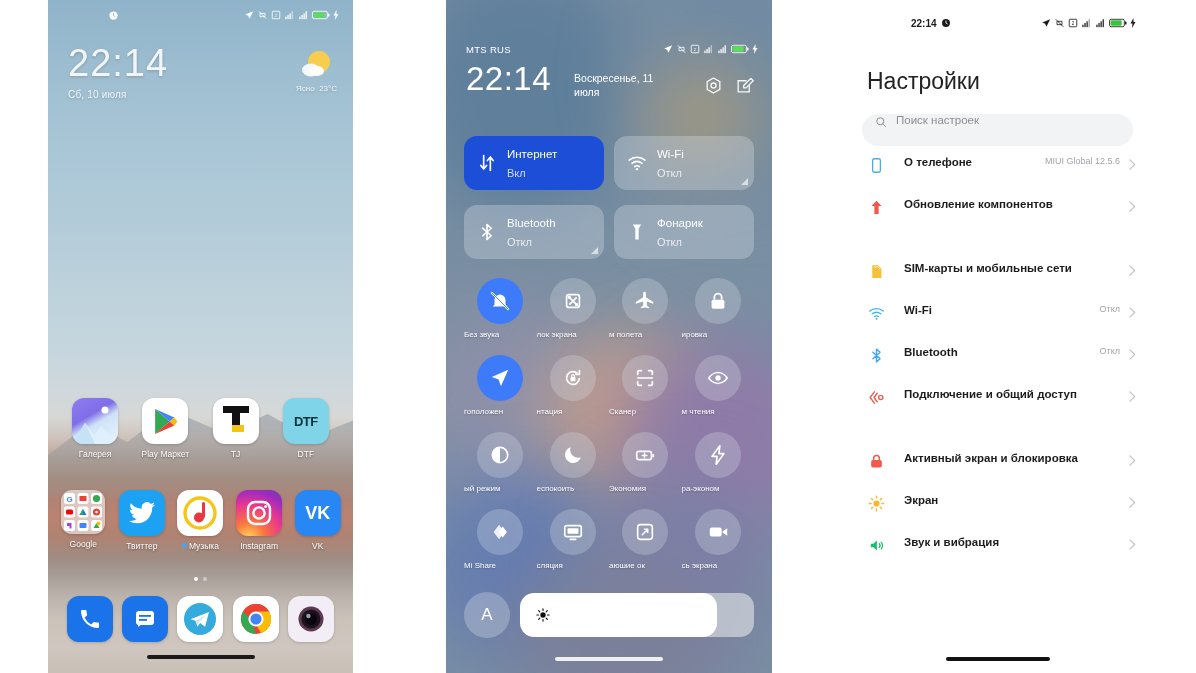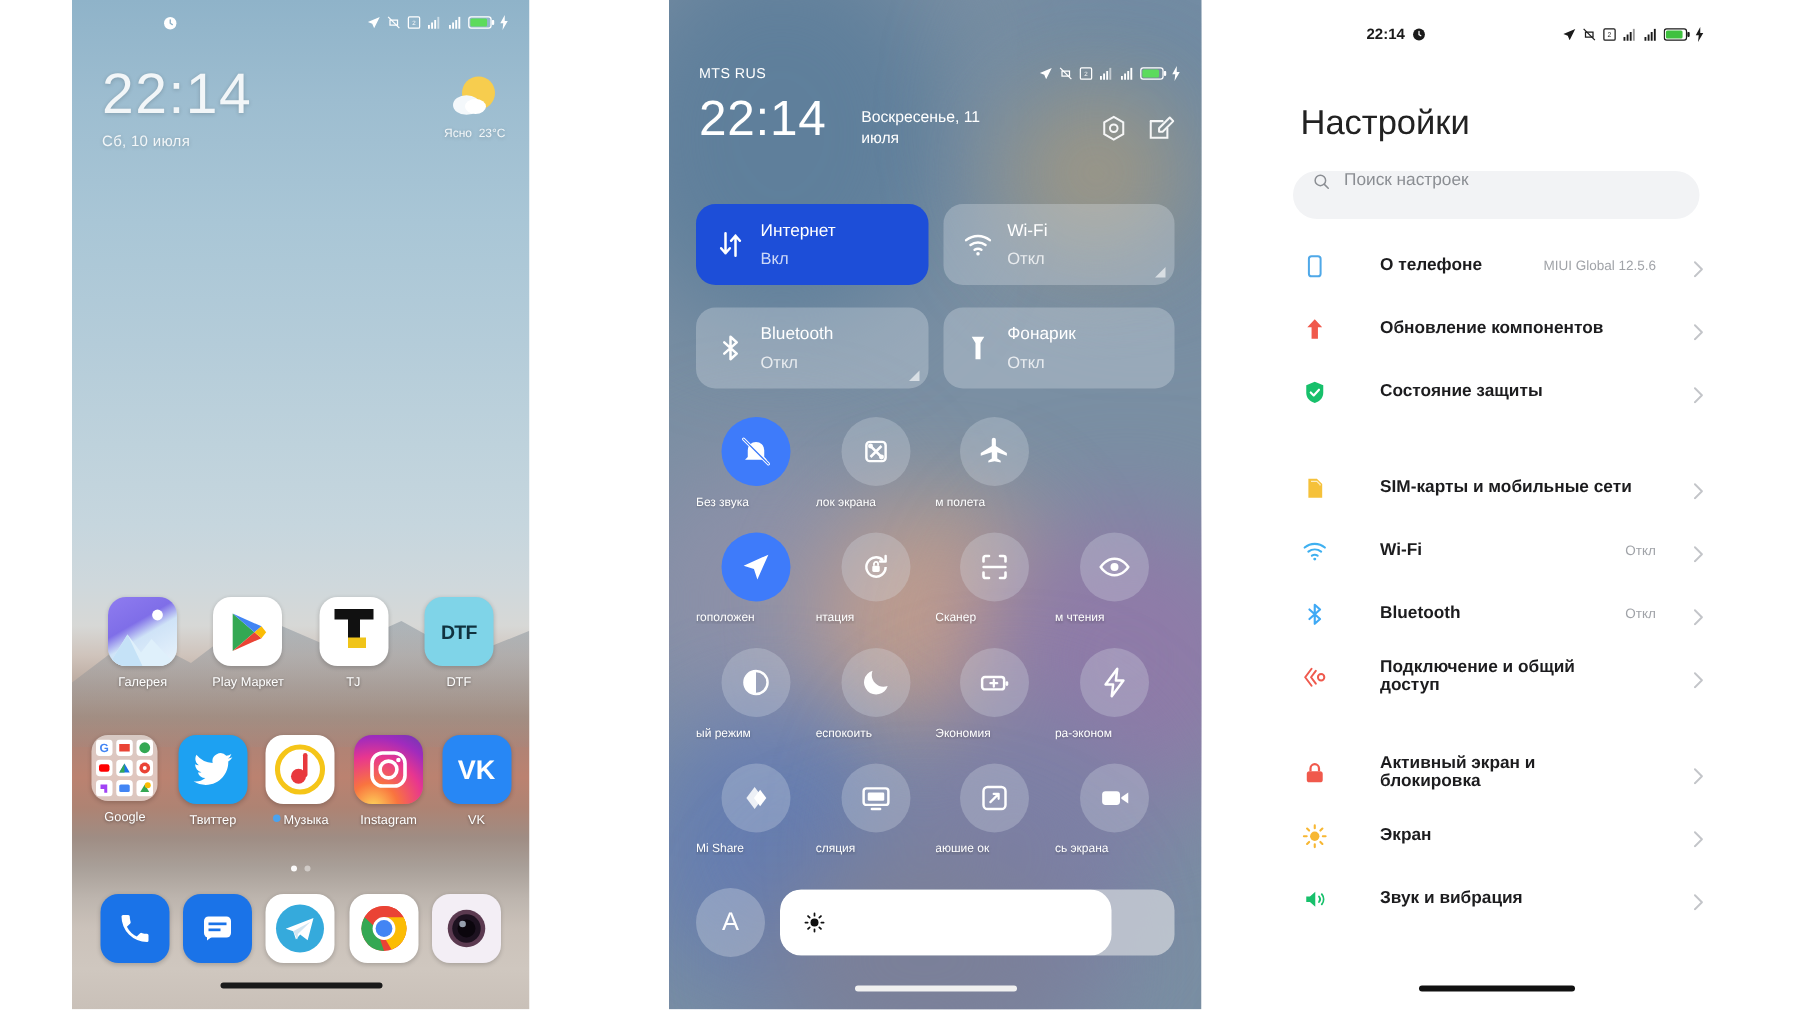--- a/index.html
+++ b/index.html
@@ -88,21 +88,21 @@
   .dot { width: 4px; height: 4px; border-radius: 50%; background: rgba(255,255,255,.95); }
   .dot.off { background: rgba(255,255,255,.45); }
   .dock { position: absolute; left: 0; right: 0; display: flex; padding: 0 14px; }
   .dock .app { width: 20%; }
   .navbar {
     position: absolute; left: 50%; transform: translateX(-50%);
     width: 108px; height: 4px; border-radius: 3px; background: #1a1a1a;
   }
 
   
-  #phone2 { left: 446px; width: 355px; }
+  #phone2 { left: 446px; width: 326px; }
   .wall2 { position: absolute; inset: 0; background: #7a8fa3; }
   .wall2 .b { position: absolute; border-radius: 50%; filter: blur(34px); }
   .qs-head { position: absolute; left: 20px; right: 18px; top: 62px; display: flex; align-items: flex-start; }
   .qs-time { font-size: 33px; font-weight: 300; color: #fff; line-height: 1; letter-spacing: .5px; }
   .qs-date { font-size: 10.5px; color: #fff; margin-left: 23px; margin-top: 10px; max-width: 96px; line-height: 1.3; }
   .qs-acts { margin-left: auto; display: flex; gap: 12px; margin-top: 14px; }
   .qs-act { width: 19px; height: 19px; opacity: .92; }
 
   .bigtiles { position: absolute; left: 18px; right: 18px; display: flex; gap: 10px; }
   .bigtile {
@@ -151,21 +151,21 @@
   .set-sb .sb-left { margin-left: 52px; font-weight: 500; font-size: 10px; }
   .set-title { position: absolute; left: 22px; top: 68px; font-size: 23px; color: #222; font-weight: 400; }
   .searchbar {
     position: absolute; left: 17px; right: 17px; top: 114px; height: 32px;
     background: #f2f3f5; border-radius: 16px;
     display: flex; align-items: flex-start; gap: 9px; padding-left: 13px;
   }
   .search-ph { font-size: 11.5px; color: #8b8e93; }
   .set-list { position: absolute; left: 0; right: 0; top: 156px; }
   .set-row {
-    height: 42px; display: flex; align-items: center; padding: 0 14px 0 22px; gap: 16px;
+    height: 42px; display: flex; align-items: flex-start; padding: 0 14px 0 22px;
   }
   .set-ico { width: 18px; height: 18px; flex: 0 0 18px; display: flex; align-items: center; justify-content: center; }
   .set-lbl { font-size: 11.5px; color: #1c1c1e; font-weight: 600; margin-left: 19px; }
   .set-val { margin-left: auto; font-size: 9px; color: #a0a3a8; }
   .chev { margin-left: 9px; width: 7px; height: 11px; flex: 0 0 7px; }
   .set-gap { height: 22px; }
   .set-nav { position: absolute; left: 50%; transform: translateX(-50%); bottom: 12px; width: 104px; height: 4px; border-radius: 3px; background: #111; }
 </style>
 </head>
 <body>
@@ -586,20 +586,29 @@
         <div class="tog-l">лок экрана</div>
       </div>
       <div class="tog">
         <div class="tog-c">
           <svg width="22" height="22" viewBox="0 0 24 24">
               <path d="M21 15v-2l-8-5V3.5a1.5 1.5 0 0 0-3 0V8l-8 5v2l8-2.5V17l-2.5 1.8V20L12 19l4.5 1v-1.2L14 17v-4.5z" fill="#fff"></path>
             </svg>
         </div>
         <div class="tog-l">м полета</div>
       </div>
+      <div class="tog">
+        <div class="tog-c">
+          <svg width="22" height="22" viewBox="0 0 24 24">
+              <rect x="5" y="10.5" width="14" height="10" rx="2" fill="#fff"></rect>
+              <path d="M8 10.5V8a4 4 0 0 1 8 0v2.5" fill="none" stroke="#fff" stroke-width="2"></path>
+            </svg>
+        </div>
+        <div class="tog-l">ировка</div>
+      </div>
     </div>
 
     <div class="togrid" style="top:355px;">
       <div class="tog">
         <div class="tog-c on">
           <svg width="22" height="22" viewBox="0 0 24 24">
               <path d="M21 3 3 11l7.5 2.5L13 21z" fill="#fff"></path>
             </svg>
         </div>
         <div class="tog-l">гоположен</div>
@@ -826,33 +835,20 @@
               <path d="M12 2.5 19 10h-4v11H9V10H5z" fill="#f0594c"></path>
             </svg>
         </span>
         <span class="set-lbl">Обновление компонентов</span>
         <span class="set-val"></span>
         <span class="chev"><svg width="7" height="11" viewBox="0 0 8 13">
               <path d="M1 1l5.5 5.5L1 12" fill="none" stroke="#c3c5c9" stroke-width="1.5" stroke-linecap="round" stroke-linejoin="round"></path>
             </svg></span>
       </div>
 
-      <div class="set-row">
-        <span class="set-ico">
-          <svg width="17" height="17" viewBox="0 0 24 24">
-              <path d="M12 2 20 5.5v7c0 5-3.4 8.2-8 9.5-4.6-1.3-8-4.5-8-9.5v-7z" fill="#17c06b"></path>
-              <path d="M8.2 12.2 11 15l5-5.4" fill="none" stroke="#fff" stroke-width="2" stroke-linecap="round" stroke-linejoin="round"></path>
-            </svg>
-        </span>
-        <span class="set-lbl">Состояние защиты</span>
-        <span class="set-val"></span>
-        <span class="chev"><svg width="7" height="11" viewBox="0 0 8 13">
-              <path d="M1 1l5.5 5.5L1 12" fill="none" stroke="#c3c5c9" stroke-width="1.5" stroke-linecap="round" stroke-linejoin="round"></path>
-            </svg></span>
-      </div>
 
       <div class="set-gap"></div>
 
       <div class="set-row">
         <span class="set-ico">
           <svg width="17" height="17" viewBox="0 0 24 24">
               <path d="M6 3h8l5 5v13H6z" fill="#f5c13a"></path>
               <path d="M8.5 5.5h5.5l3 3v1" fill="none" stroke="#fff" stroke-width="1.2" opacity=".7"></path>
             </svg>
         </span>

